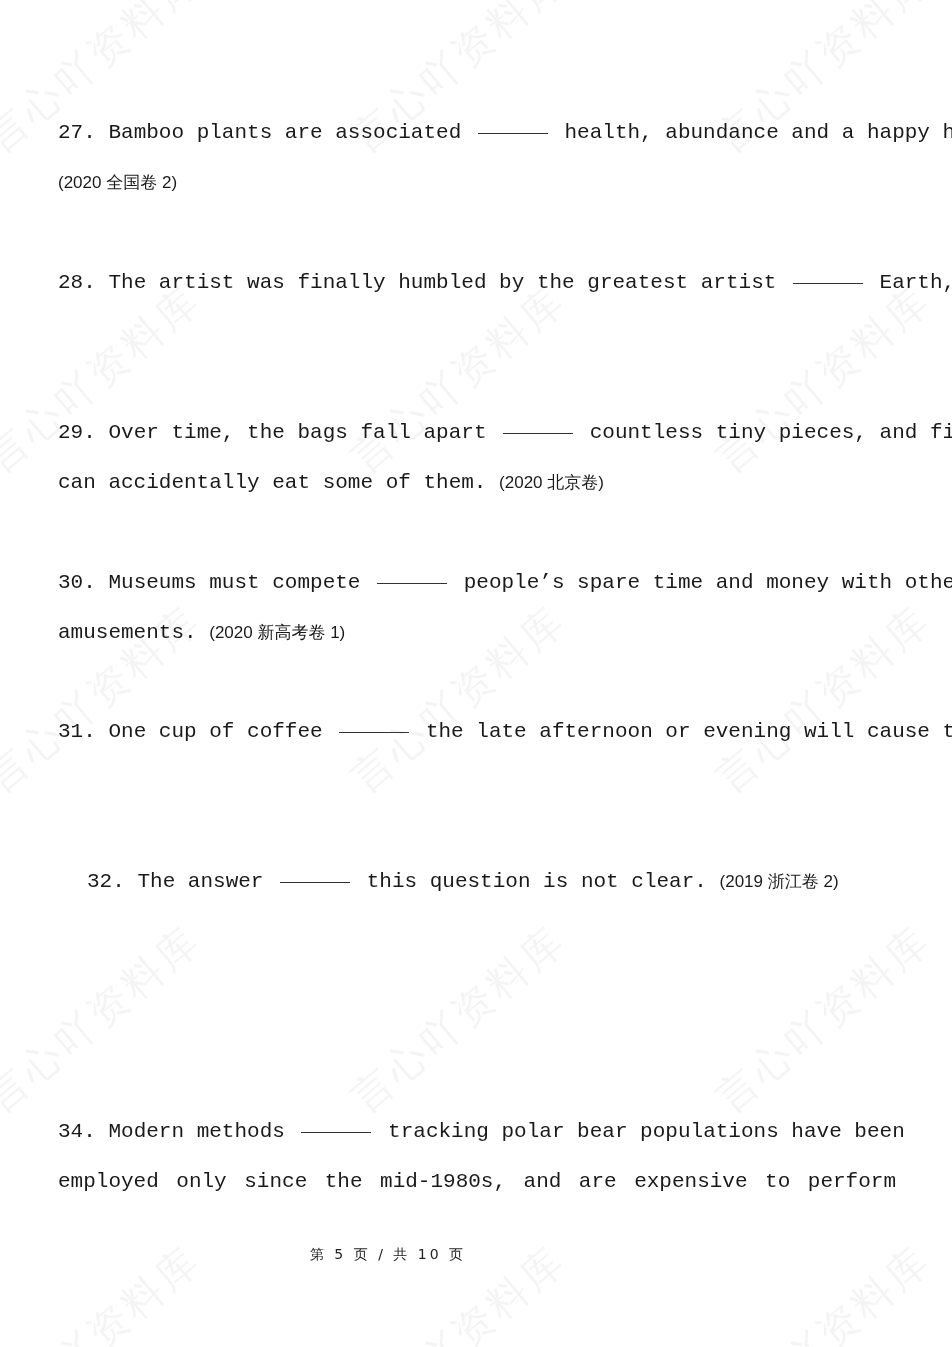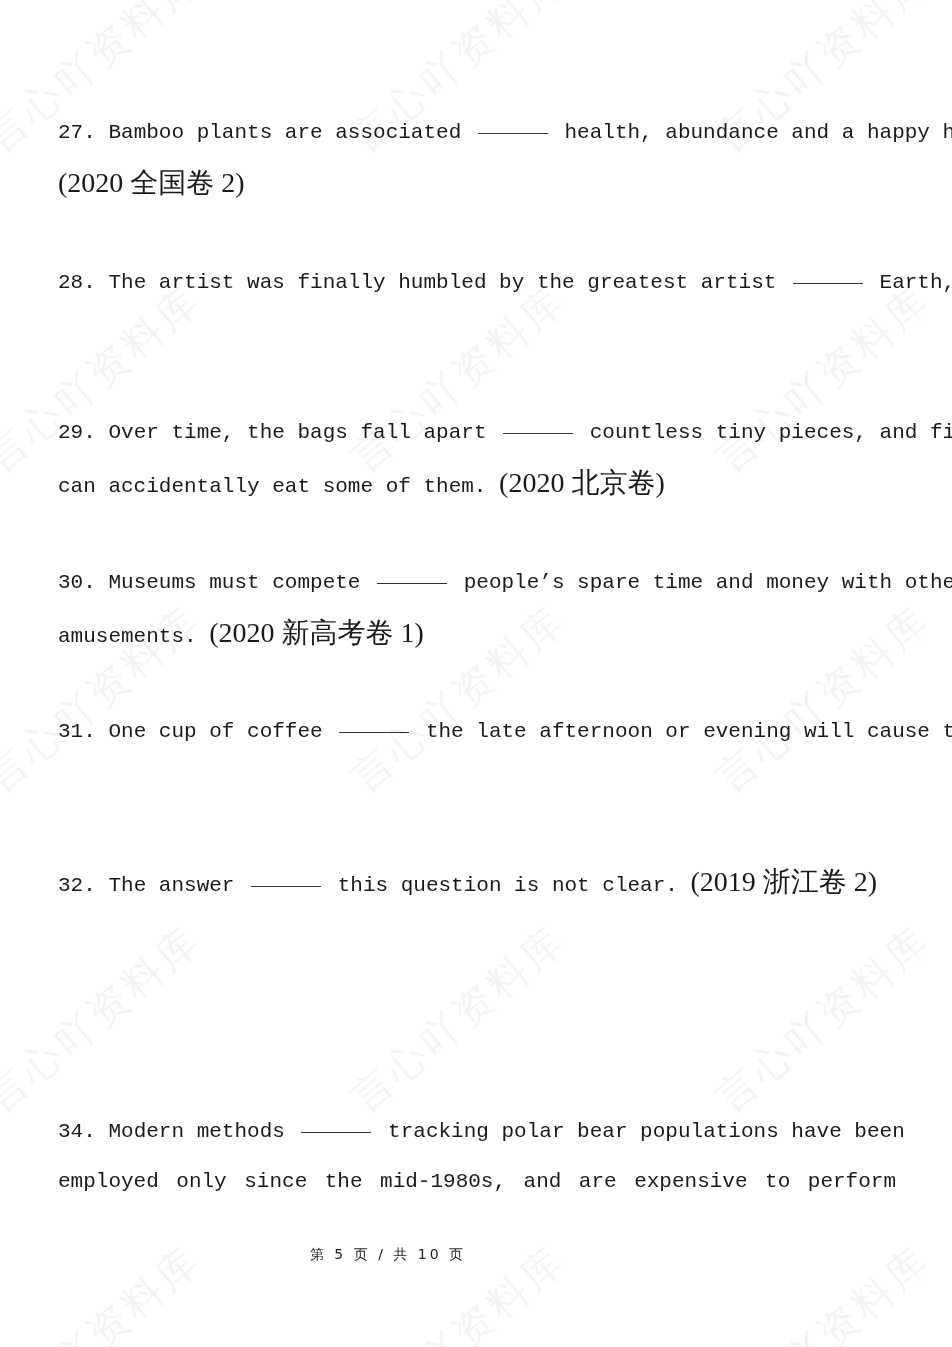--- a/index.html
+++ b/index.html
@@ -58,22 +58,22 @@
     }
     .blank {
       display: inline-block;
       width: 70px;
       border-bottom: 1px solid #333;
       height: 1px;
       vertical-align: 4px;
       margin: 0 4px;
     }
     .src {
-      font-family: Liberation Serif, serif;
-      font-size: 28px;
+      font-family: Liberation Sans, sans-serif;
+      font-size: 17px;
     }
     .footer {
       position: absolute;
       left: 0;
       width: 776px;
       top: 1246px;
       text-align: center;
       font-family: "DejaVu Sans", sans-serif;
       font-size: 14px;
       letter-spacing: 3px;
@@ -120,21 +120,21 @@
 
   <div class="question" style="top:558px;">
     <span class="line"><span>30.</span> <span>Museums must compete</span> <span class="blank"></span> <span>people’s spare time and money with other</span></span>
     <span class="line last"><span>amusements.</span> <span class="src">(2020 新高考卷 1)</span></span>
   </div>
 
   <div class="question" style="top:707px;">
     <span class="line"><span>31.</span> <span>One cup of coffee</span> <span class="blank"></span> <span>the late afternoon or evening will cause them</span></span>
   </div>
 
-  <div class="question" style="top:857px;">
+  <div class="question" style="top:857px;margin-left:29px;">
     <span class="line last"><span>32.</span> <span>The answer</span> <span class="blank"></span> <span>this question is not clear.</span> <span class="src">(2019 浙江卷 2)</span></span>
   </div>
 
   <div class="question" style="top:957px;">
   </div>
 
   <div class="question" style="top:1107px;">
     <span class="line"><span>34.</span> <span>Modern methods</span> <span class="blank"></span> <span>tracking polar bear populations have been</span></span>
     <span class="line"><span>employed only since the mid-1980s, and are expensive to perform</span></span>
   </div>

